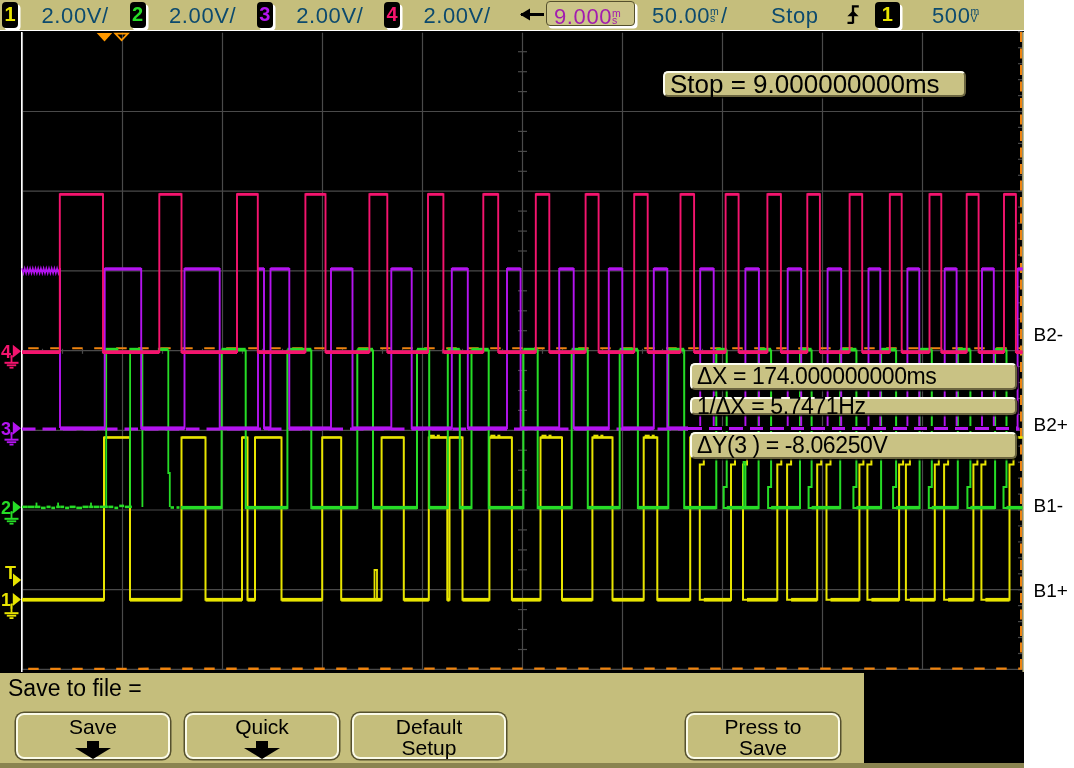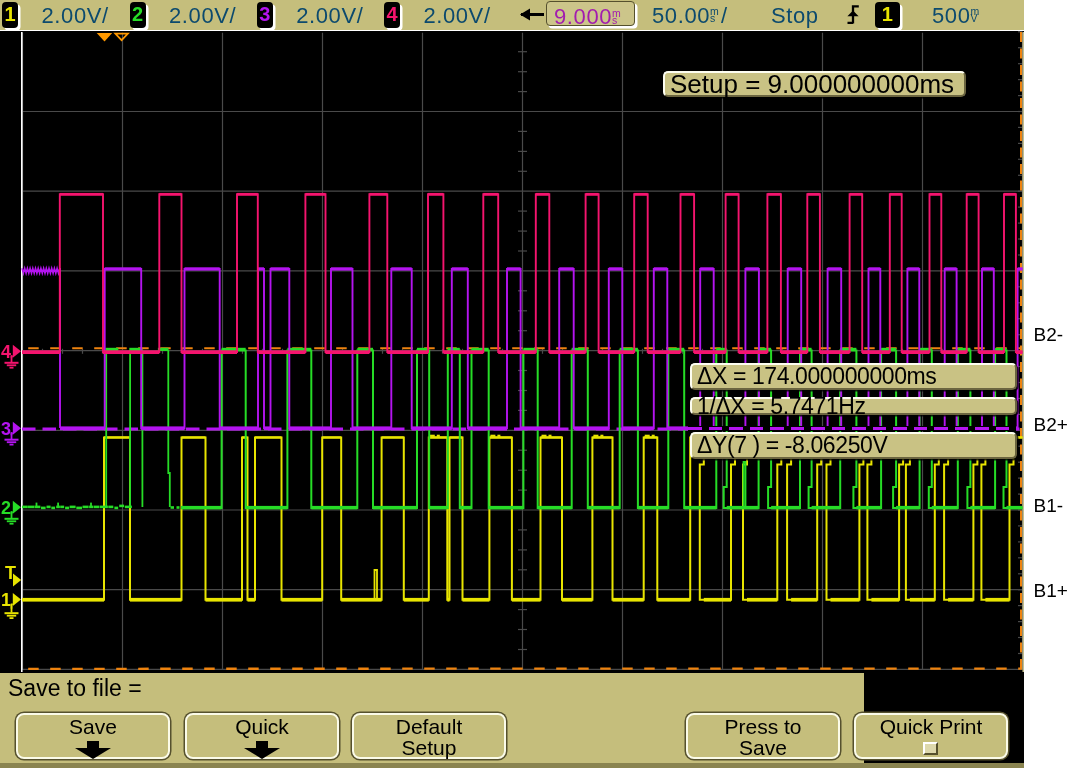--- a/index.html
+++ b/index.html
@@ -417,33 +417,33 @@
       <div class="tbt" style="left:652px">50.00<span class="stk"><span>m</span><span>s</span></span>/</div>
       <div class="tbt" style="left:771px">Stop</div>
       <svg class="abs" style="left:846px;top:4px" width="16" height="21">
         <path d="M7,18.8 H1.5 M7,19.5 V1.2 M7,2.3 H12.8" stroke="#000" stroke-width="2.3" fill="none"></path>
         <polygon points="7,6.5 1.4,12.2 12.6,12.2" fill="#000"></polygon>
       </svg>
       <div class="badge" style="left:874.8px;top:2.0px;width:25px;height:25.5px"><span style="color:#e8e400">1</span></div>
       <div class="tbt" style="left:932px">500<span class="stk"><span>m</span><span>V</span></span></div>
     </div>
 <div class="kbox" style="left:663px;top:71px;width:303px;height:26px">
-      <span style="font-size:26px;letter-spacing:0px;padding-left:5px">Setup = 9.000000000ms</span>
+      <span style="font-size:26px;letter-spacing:0px;padding-left:5px">Stop = 9.000000000ms</span>
     </div>
     <div class="kbox" style="left:690px;top:363px;width:327px;height:27px">
       <span style="font-size:23px;letter-spacing:-0.4px;padding-left:5px">ΔX = 174.000000000ms</span>
     </div>
     <div class="kbox" style="left:690px;top:397px;width:327px;height:18px">
       <span style="font-size:23px;letter-spacing:-0.4px;padding-left:5px">1/ΔX = 5.7471Hz</span>
     </div>
     <div class="abs" style="left:688px;top:426px;width:328px;height:5.4px;background:#000">
       <div style="position:absolute;left:0;top:1.2px;width:100%;height:3px;background:repeating-linear-gradient(90deg,#b414f0 0 13.5px,transparent 13.5px 20.5px)"></div>
     </div>
     <div class="kbox" style="left:690px;top:431.5px;width:327px;height:27px">
-      <span style="font-size:23px;letter-spacing:-0.4px;padding-left:5px">ΔY(7 ) = -8.06250V</span>
+      <span style="font-size:23px;letter-spacing:-0.4px;padding-left:5px">ΔY(3 ) = -8.06250V</span>
     </div>
 <div id="bottom">
       <div class="abs" style="left:8px;top:2px;font-size:23px">Save to file =</div>
       <div class="btn" style="left:16px">
         <div class="btl">Save</div>
         <svg class="abs" style="left:50%;margin-left:-18px;top:26px" width="36" height="19">
           <rect x="12" y="0" width="12" height="7" fill="#000"></rect>
           <polygon points="0,7 36,7 18,18" fill="#000"></polygon>
         </svg>
       </div>
@@ -453,24 +453,20 @@
           <rect x="12" y="0" width="12" height="7" fill="#000"></rect>
           <polygon points="0,7 36,7 18,18" fill="#000"></polygon>
         </svg>
       </div>
       <div class="btn" style="left:352px">
         <div class="btl">Default<br>Setup</div>
       </div>
       <div class="btn" style="left:686px">
         <div class="btl">Press to<br>Save</div>
       </div>
-      <div class="btn" style="left:854px">
-        <div class="btl">Quick Print</div>
-        <div class="abs" style="left:50%;margin-left:-8px;top:27px;width:15px;height:13px;background:#ddd8ac;border-top:2px solid #fff;border-left:2px solid #fff;border-right:2px solid #55502d;border-bottom:2px solid #55502d"></div>
-      </div>
     </div>
 <div id="strip"></div>
 </div>
 <div id="rightcol">
 <div style="top:323.6px">B2-</div>
 <div style="top:413.8px">B2+</div>
 <div style="top:495px">B1-</div>
 <div style="top:580px">B1+</div>
 </div>
 </body></html>

